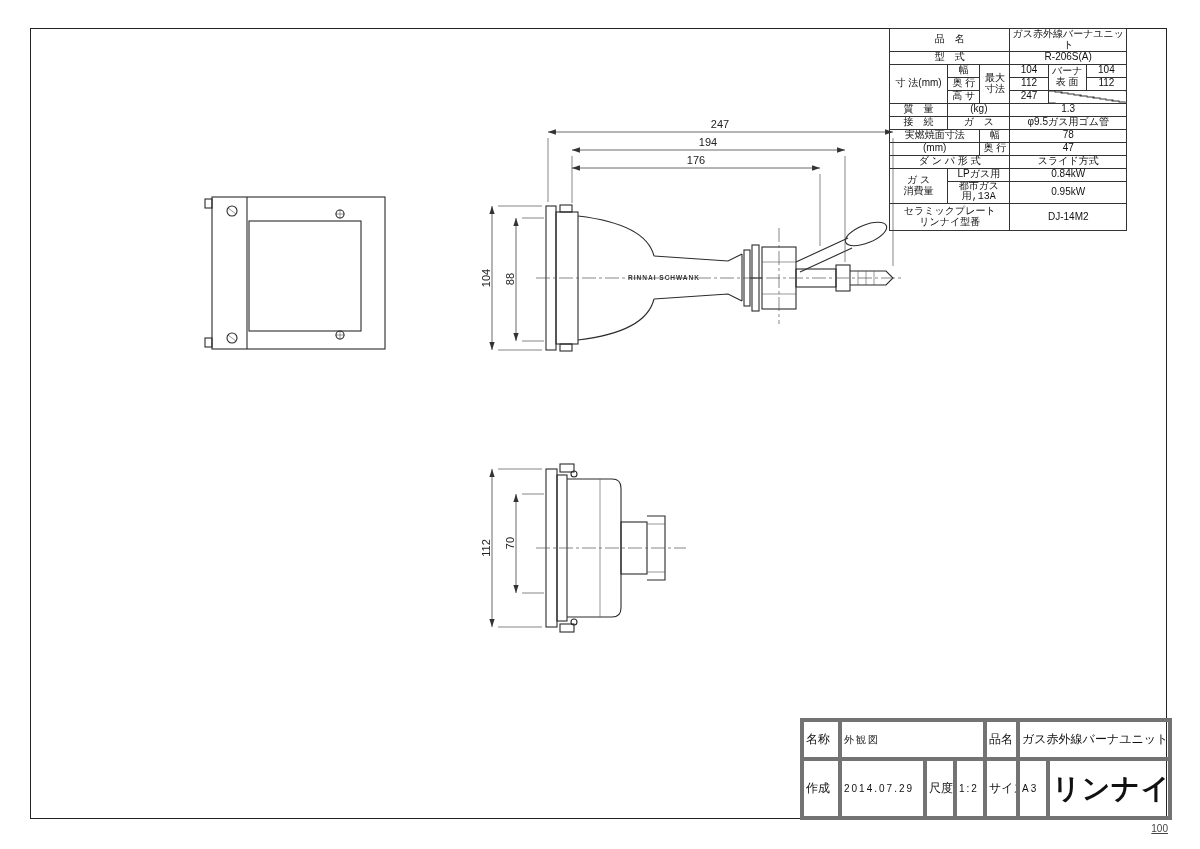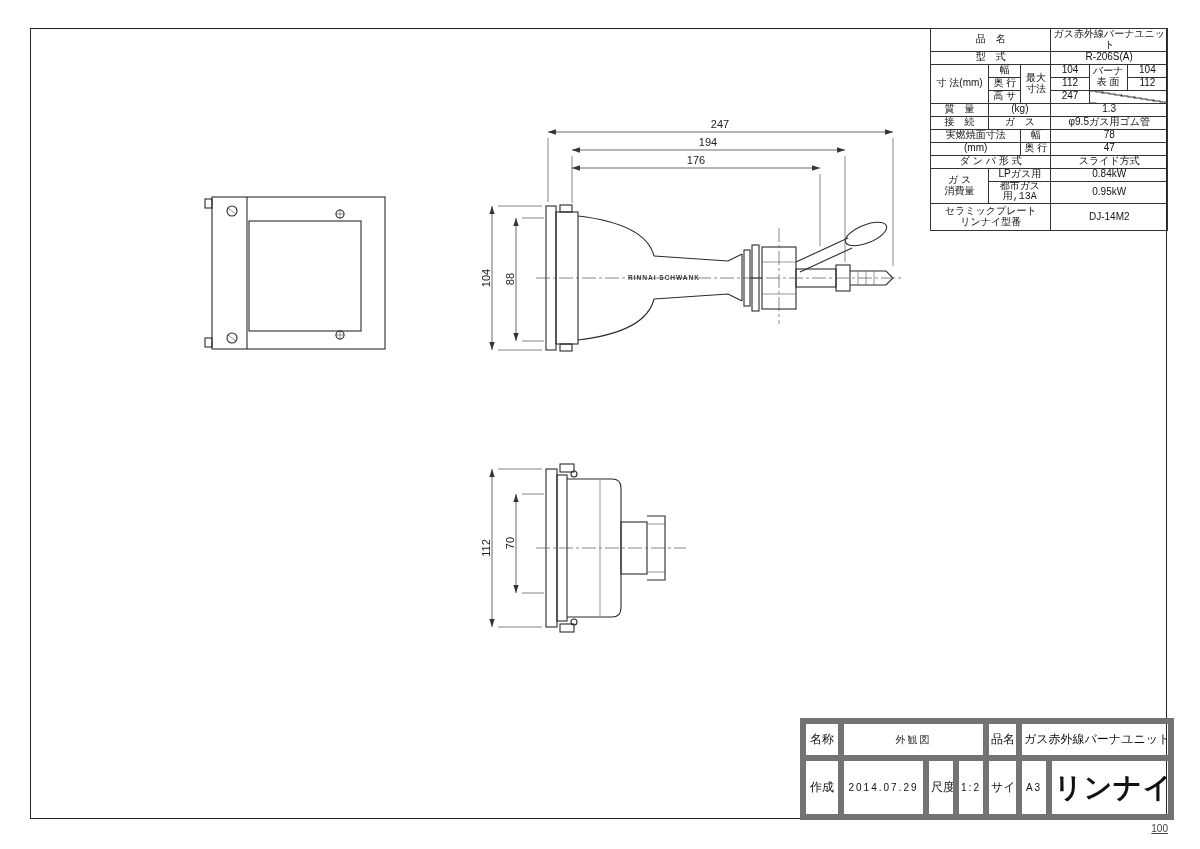--- a/index.html
+++ b/index.html
@@ -9,32 +9,32 @@
   svg.views{position:absolute;left:0;top:0;}
   .cl{stroke:#555;stroke-width:0.7;stroke-dasharray:14 3 3 3;}
   .dimline{stroke:#444;stroke-width:0.8;}
   .extline{stroke:#555;stroke-width:0.7;}
   .part{stroke:#2b2b2b;stroke-width:1.1;fill:none;}
   .thin{stroke:#555;stroke-width:0.6;fill:none;}
   .dimtxt{font:11px "Liberation Sans",sans-serif;fill:#222;text-anchor:middle;}
   .bodytxt{font:bold 6.5px "Liberation Sans",sans-serif;fill:#333;letter-spacing:1px;text-anchor:middle;}
 
   
-  table.spec{position:absolute;top:28px;left:930px;width:238px;border-collapse:collapse;table-layout:fixed;color:#111;}
+  table.spec{position:absolute;top:28px;left:889px;width:238px;border-collapse:collapse;table-layout:fixed;color:#111;}
   table.spec td{border:1px solid #333;height:12px;padding:0 1px;text-align:center;vertical-align:middle;
                 font-size:10px;line-height:1.08;overflow:hidden;white-space:pre-line;}
   table.spec tr{height:13px;}
   table.spec tr.tall{height:27px;padding-left:15px;}
   td.sm{font-size:9px;}
   td.xs{font-size:8.5px;font-family:Liberation Mono, monospace;}
   td.diag{background-image:linear-gradient(to top right,transparent calc(50% - .6px),#333 calc(50% - .6px),#333 calc(50% + .6px),transparent calc(50% + .6px));}
 
   
   table.tb{position:absolute;top:718px;left:800px;width:368px;height:102px;border-collapse:collapse;table-layout:fixed;color:#111;}
-  table.tb td{border:6px solid #737373;padding:0 2px;text-align:center;vertical-align:middle;overflow:hidden;white-space:nowrap;}
+  table.tb td{border:4px solid #737373;padding:0 2px;text-align:left;vertical-align:middle;overflow:hidden;white-space:nowrap;}
   .tb .lbl{font-size:12px;}
   .tb .big{font-size:10px;letter-spacing:2px;}
   .tb .model{font-size:15px;letter-spacing:1px;}
   .tb .co-main{font-size:28px;font-weight:bold;letter-spacing:1px;}
   .tb .co-suf{font-size:17px;font-weight:bold;}
   .pagenum{position:absolute;top:823px;left:1138px;width:30px;text-align:right;font-size:10px;color:#444;text-decoration:underline;}
 </style>
 </head>
 <body>
 

